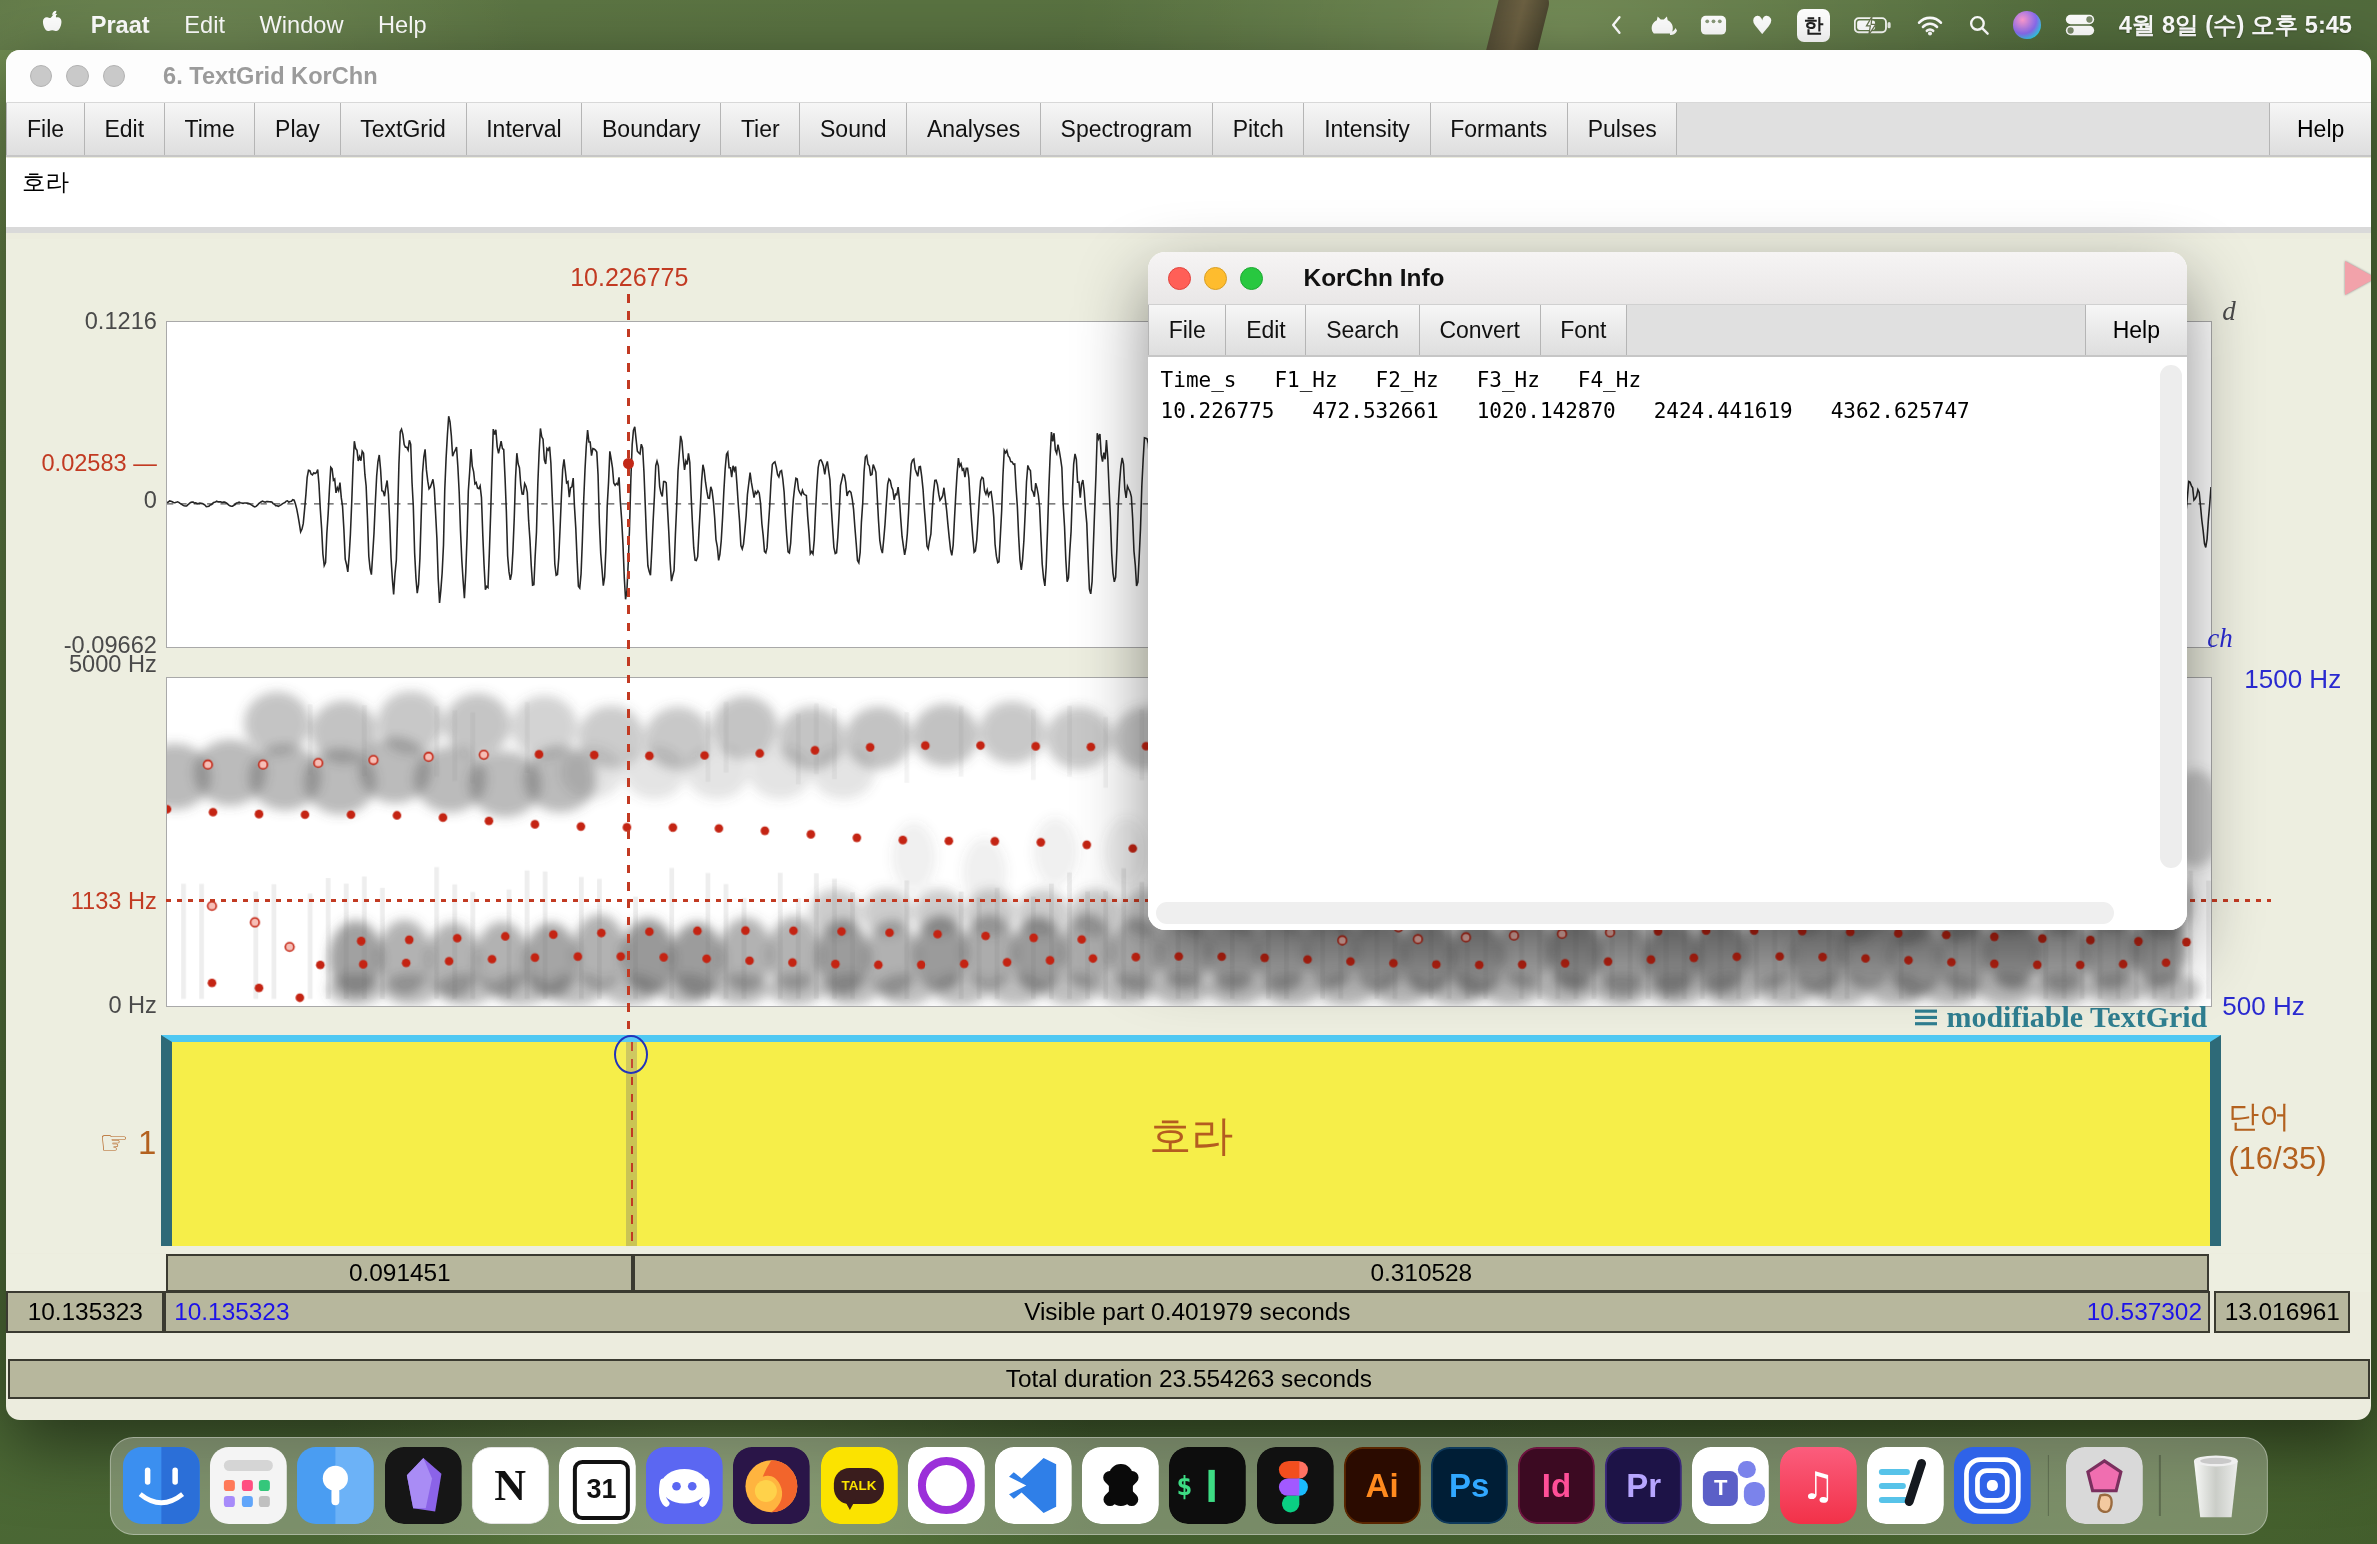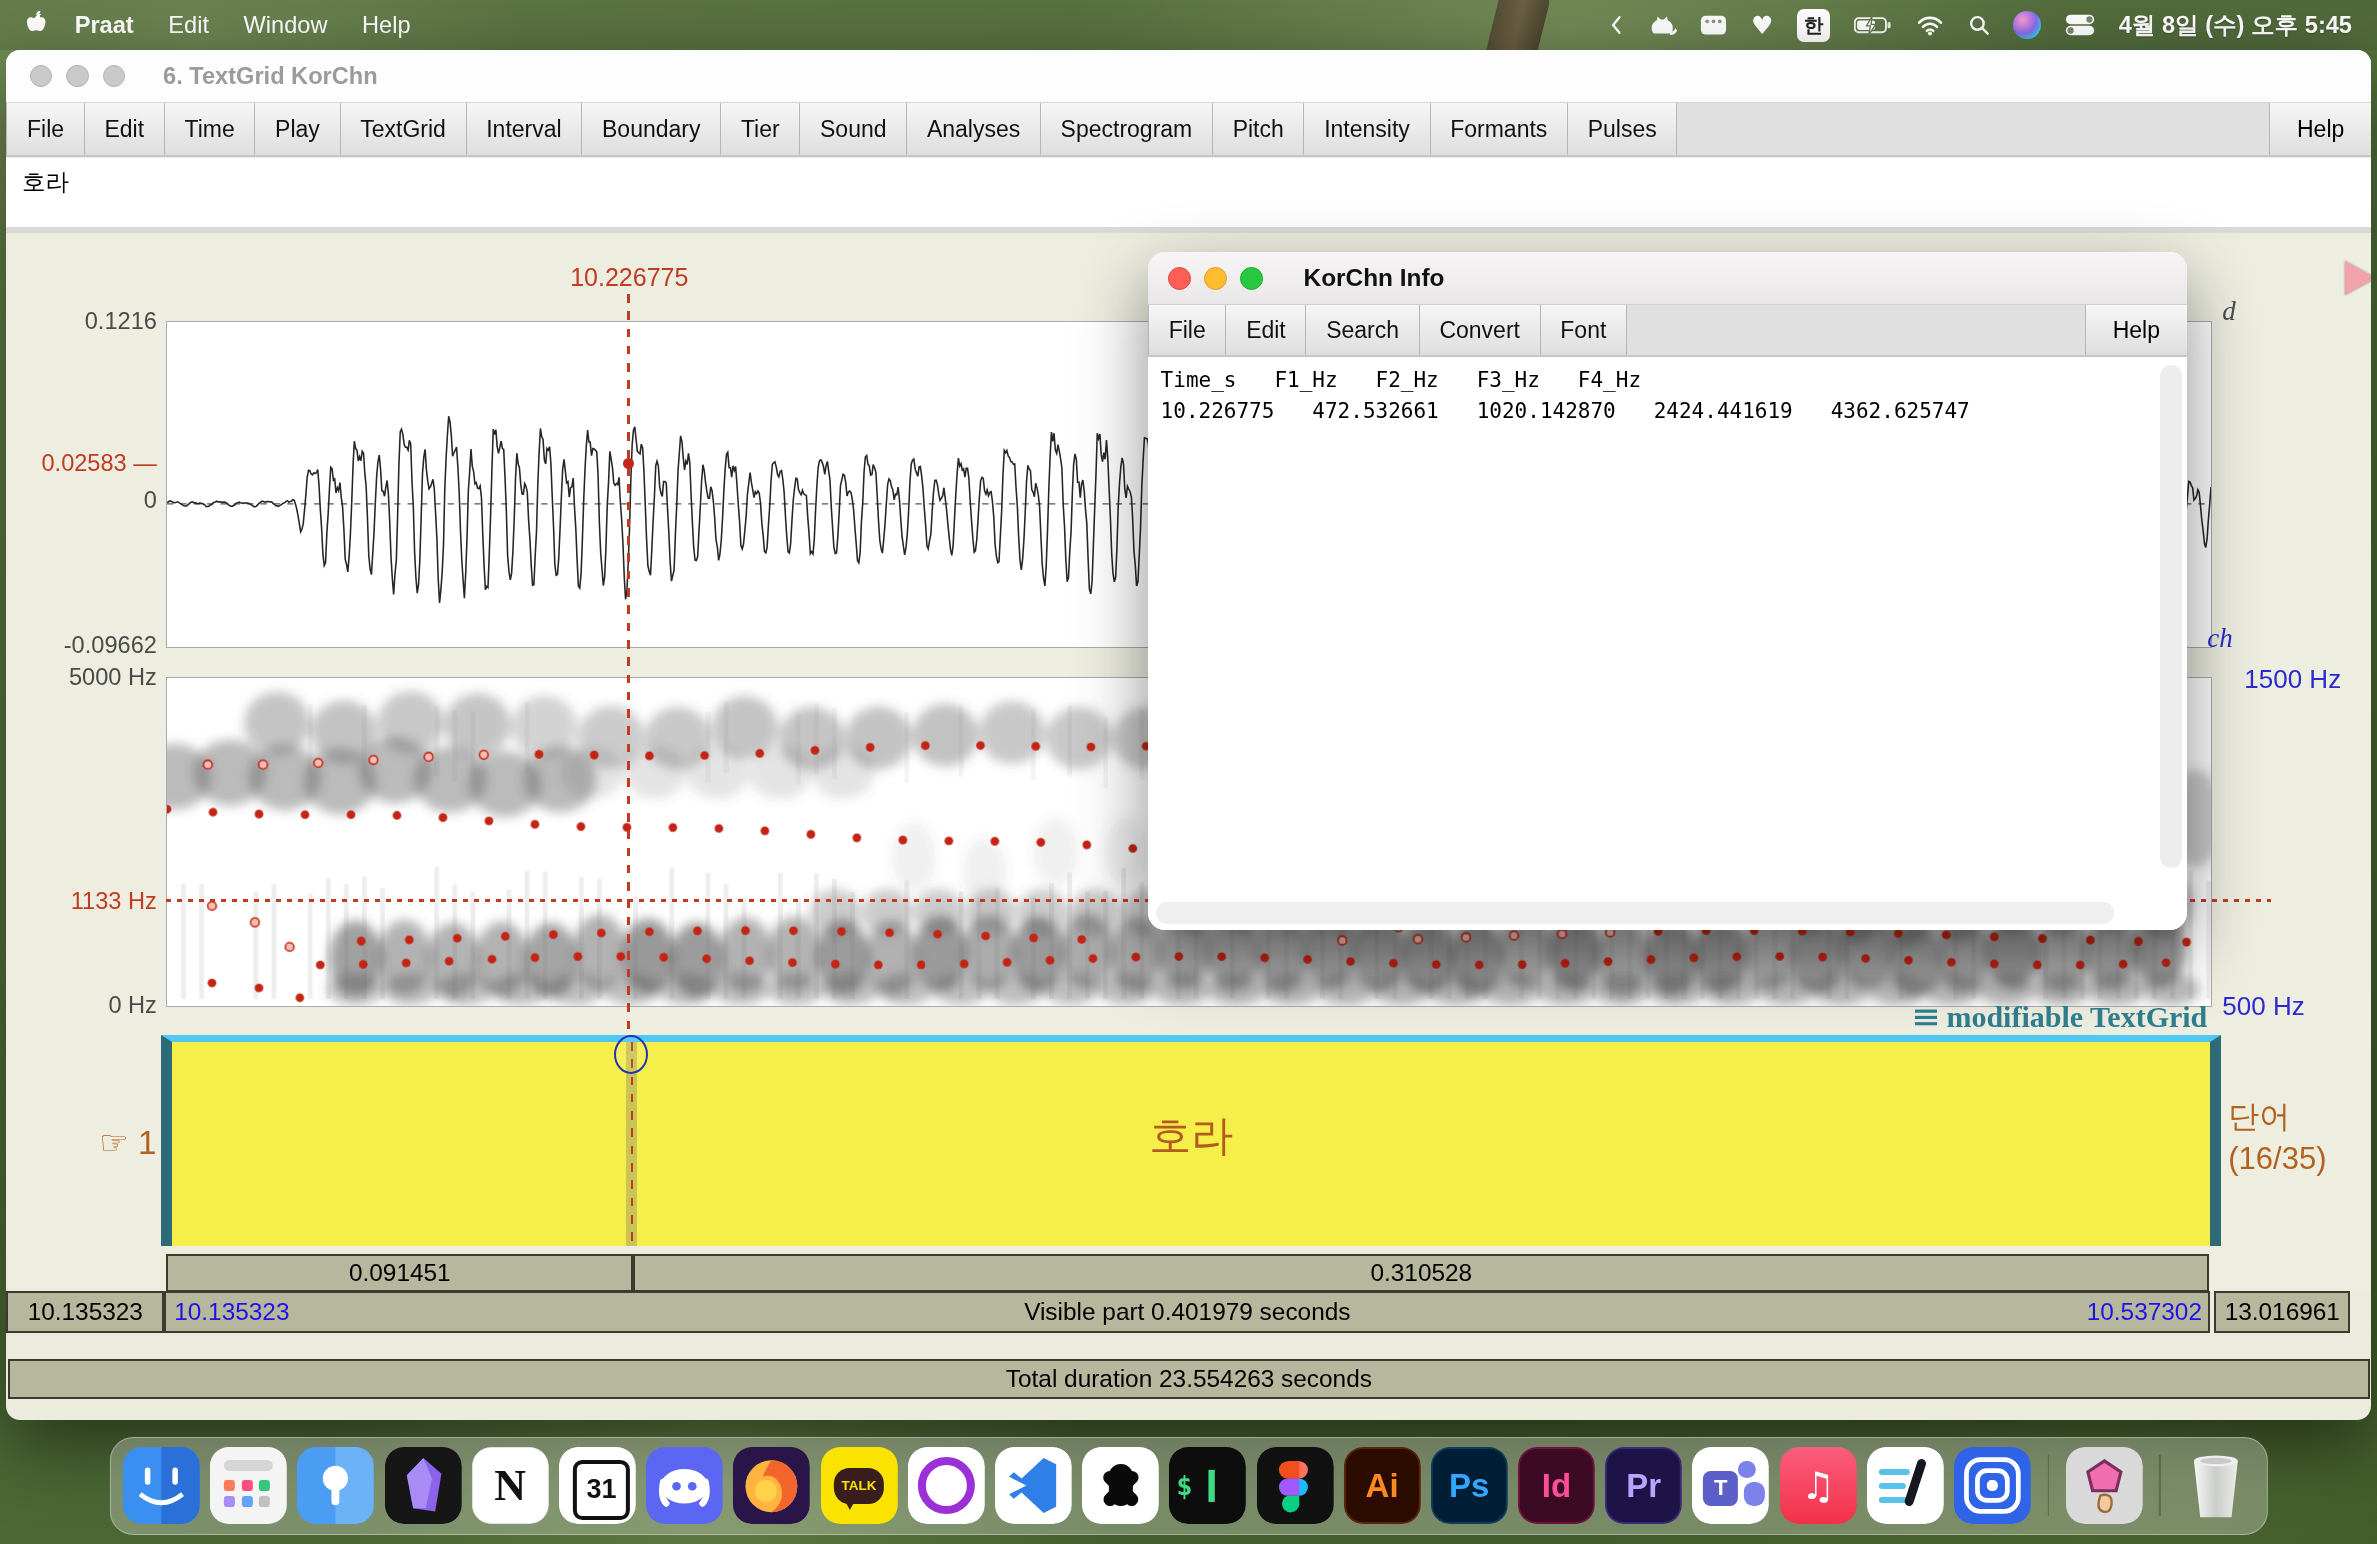--- a/index.html
+++ b/index.html
@@ -10,21 +10,21 @@
     background:
       radial-gradient(487px 330px at 8% 4%, #7e9a5e 0%, rgba(126,154,94,0) 70%),
       radial-gradient(708px 409px at 66% 2%, #86a162 0%, rgba(134,161,98,0) 70%),
       radial-gradient(550px 472px at 30% 96%, #5d7b41 0%, rgba(93,123,65,0) 70%),
       radial-gradient(865px 550px at 88% 92%, #4a6630 0%, rgba(74,102,48,0) 72%),
       linear-gradient(160deg,#69854a 0%,#52703a 45%,#3c5629 100%);}
   .trunk{position:absolute;left:1478px;top:-15.7px;width:50px;height:204px;background:linear-gradient(90deg,#5a4632,#7b6043,#4a3827);transform:rotate(14deg);border-radius:14px;opacity:.9;}
   
   .menubar{position:absolute;left:0;top:0;right:0;height:50px;display:flex;align-items:center;
     background:rgba(70,82,56,.28);color:#fff;font-size:23.6px;}
-  .mb-left{display:flex;align-items:center;gap:11px;padding-left:26px;}
+  .mb-left{display:flex;align-items:center;gap:11px;padding-left:42px;}
   .mb-left .mi{padding:0 17.3px;height:50px;display:flex;align-items:center;}
   .mb-left .mi.app{font-weight:bold;}
   .mb-right{margin-left:auto;display:flex;align-items:center;gap:23.6px;padding-right:25px;}
   .mb-right .sico{display:flex;align-items:center;}
   .clock{font-size:23.6px;font-weight:600;text-shadow:0 0.8px 1.6px rgba(0,0,0,.25);}
   .ime{width:33px;height:33px;background:#fff;border-radius:7px;color:#222;display:flex;align-items:center;justify-content:center;font-size:19.7px;font-weight:bold;}
   .siri{width:28px;height:28px;border-radius:50%;background:radial-gradient(circle at 34% 32%,#ff9bd0,#8a6cf0 52%,#2fd0e8 78%,#1b6cf0);}
   
   .pwin{position:absolute;left:6.3px;top:50px;width:2365px;height:1370px;border-radius:14px;
     background:#ececde;box-shadow:0 23.6px 71px rgba(0,0,0,.5);overflow:hidden;}
@@ -652,21 +652,21 @@
     <div class="cursor-time">10.226775</div>
     <div class="vcursor"></div>
     <div class="wavedot"></div>
     <div class="specline"></div>
     <div class="playtri"></div>
 
     <div class="lab right-align" style="top:69px;">0.1216</div>
     <div class="lab right-align red" style="top:211px;">0.02583 —</div>
     <div class="lab right-align" style="top:248px;">0</div>
     <div class="lab right-align" style="top:393px;">-0.09662</div>
-    <div class="lab right-align" style="top:425px;">5000 Hz</div>
+    <div class="lab right-align" style="top:412px;">5000 Hz</div>
     <div class="lab right-align red" style="top:649px;">1133 Hz</div>
     <div class="lab right-align" style="top:753px;">0 Hz</div>
 
     <div class="lab" style="left:2216px;top:57px;font-family:'Liberation Serif',serif;font-style:italic;font-size:27px;">d</div>
     <div class="lab blue" style="left:2201px;top:384px;font-family:'Liberation Serif',serif;font-style:italic;font-size:27px;">ch</div>
     <div class="lab blue" style="left:2238px;top:425px;font-size:26px;">1500 Hz</div>
     <div class="lab blue" style="left:2216px;top:752px;font-size:26px;">500 Hz</div>
 
     <div class="tg-label">
       <svg width="22" height="17.3" viewBox="0 0 28 22">

